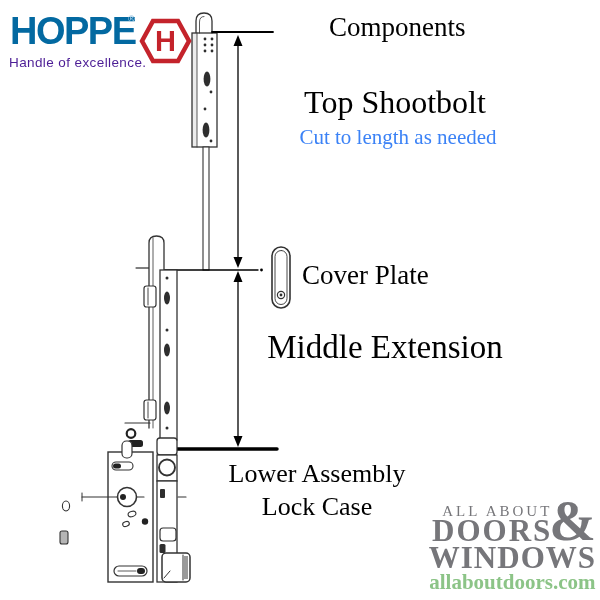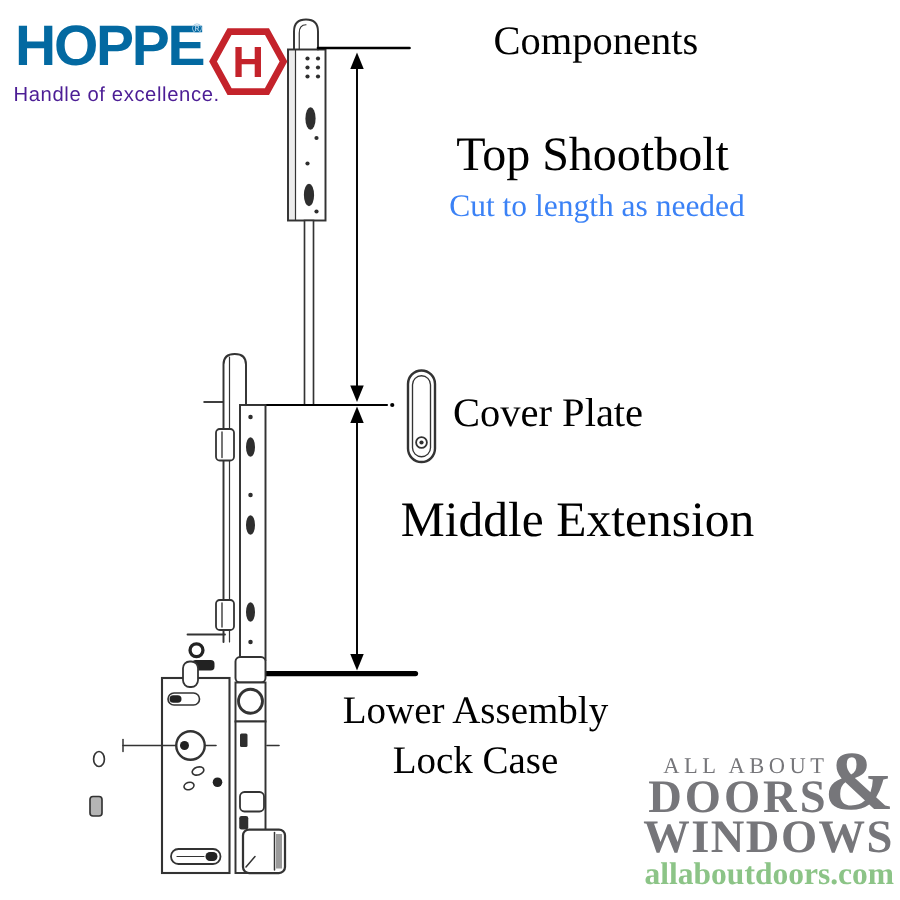--- a/index.html
+++ b/index.html
@@ -166,16 +166,16 @@
 
   <div class="wm">
     <div class="wm-top">
       <div class="wm-col">
         <div class="wm-allabout">ALL ABOUT</div>
         <div class="wm-doors">DOORS</div>
       </div>
       <div class="wm-amp">&amp;</div>
     </div>
     <div class="wm-windows">WINDOWS</div>
-    <div class="wm-site" style="color:#8cc487;">allaboutdoors.com</div>
+    <div class="wm-site" style="color:#8cc487;text-align:center;">allaboutdoors.com</div>
   </div>
 
 </div>
 
 </body></html>

